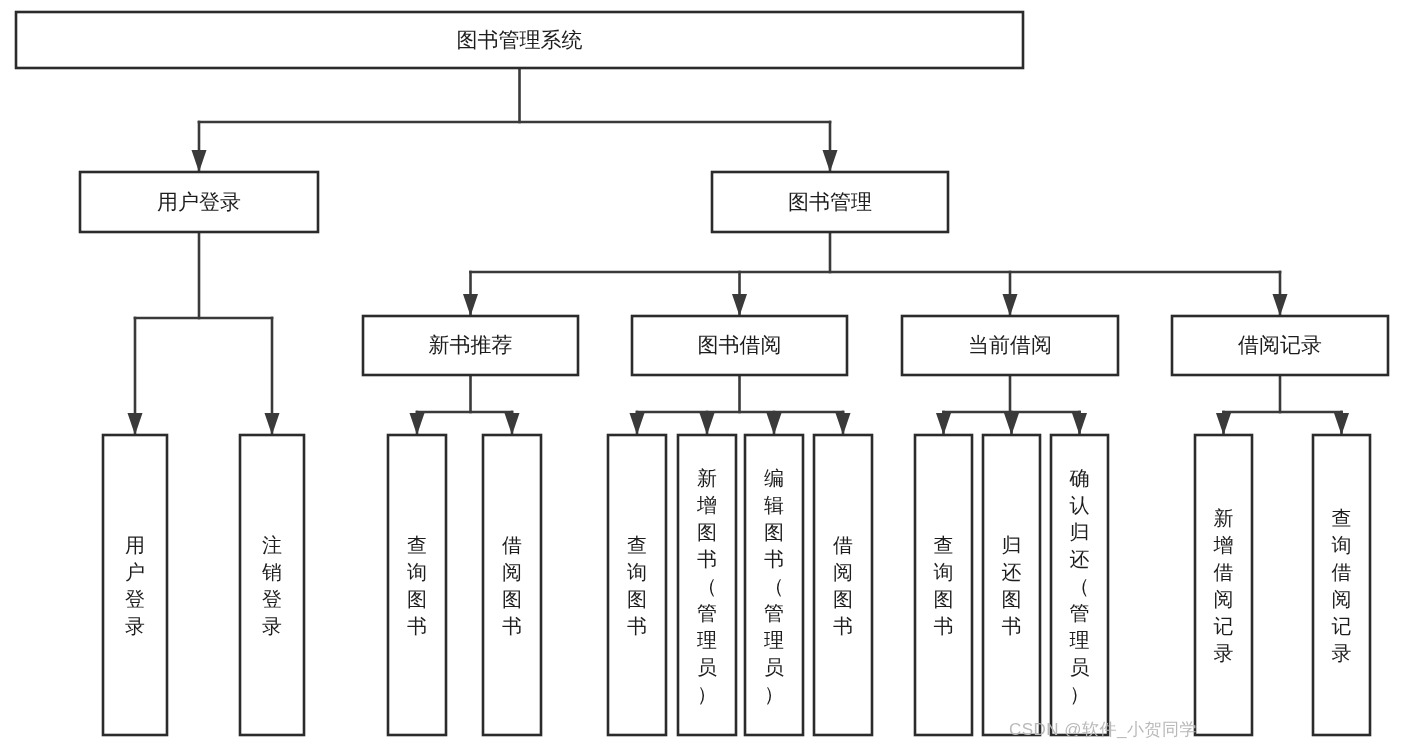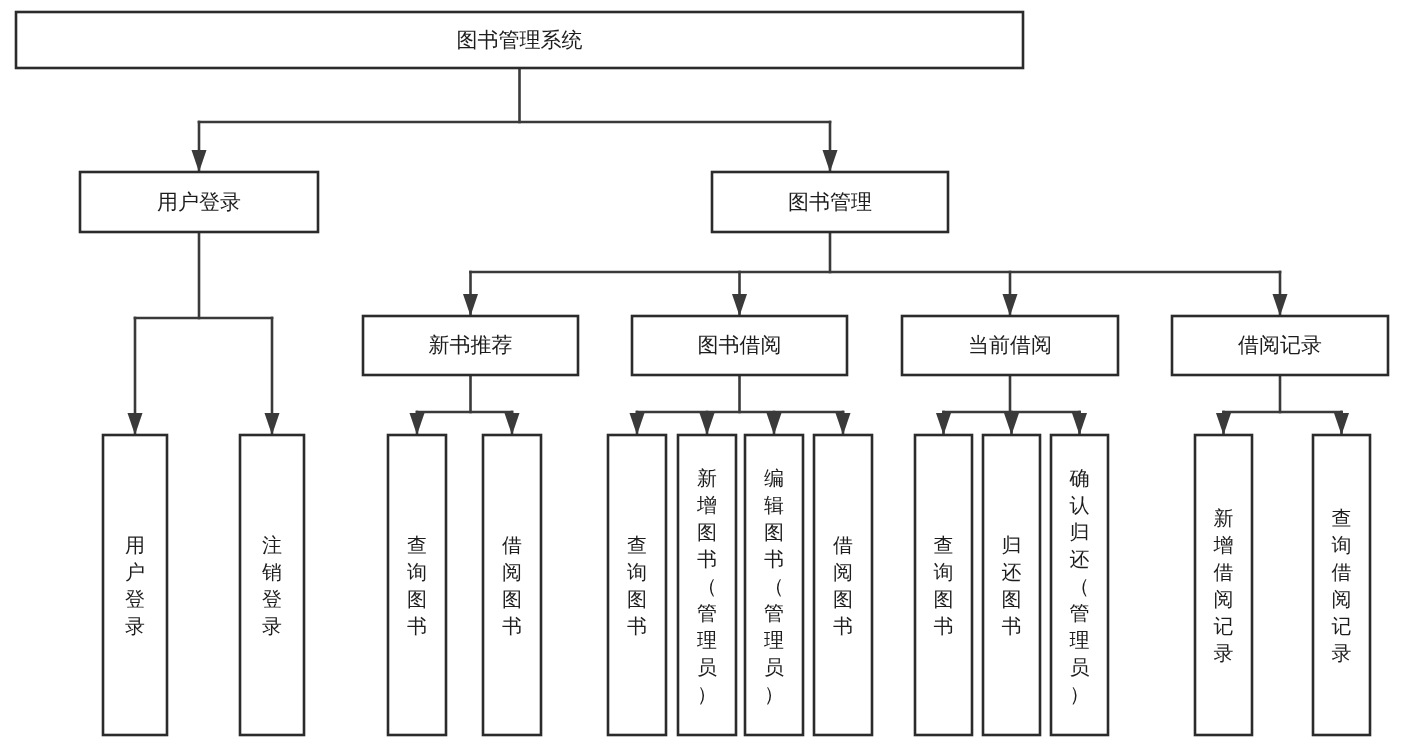--- a/index.html
+++ b/index.html
@@ -202,13 +202,14 @@
         <g>
           <rect x="1195" y="435" width="57" height="300" class="node-box"></rect>
           <text x="1223.5" y="0" class="node-label-vertical"><tspan x="1223.5" y="525.06">新</tspan><tspan x="1223.5" y="552.06">增</tspan><tspan x="1223.5" y="579.06">借</tspan><tspan x="1223.5" y="606.06">阅</tspan><tspan x="1223.5" y="633.06">记</tspan><tspan x="1223.5" y="660.06">录</tspan></text>
         </g>
         <g>
           <rect x="1313" y="435" width="57" height="300" class="node-box"></rect>
           <text x="1341.5" y="0" class="node-label-vertical"><tspan x="1341.5" y="525.06">查</tspan><tspan x="1341.5" y="552.06">询</tspan><tspan x="1341.5" y="579.06">借</tspan><tspan x="1341.5" y="606.06">阅</tspan><tspan x="1341.5" y="633.06">记</tspan><tspan x="1341.5" y="660.06">录</tspan></text>
         </g>
       </g>
   </svg>
+  <div class="watermark">CSDN @软件_小贺同学</div>
 </div>
 
 </body></html>

